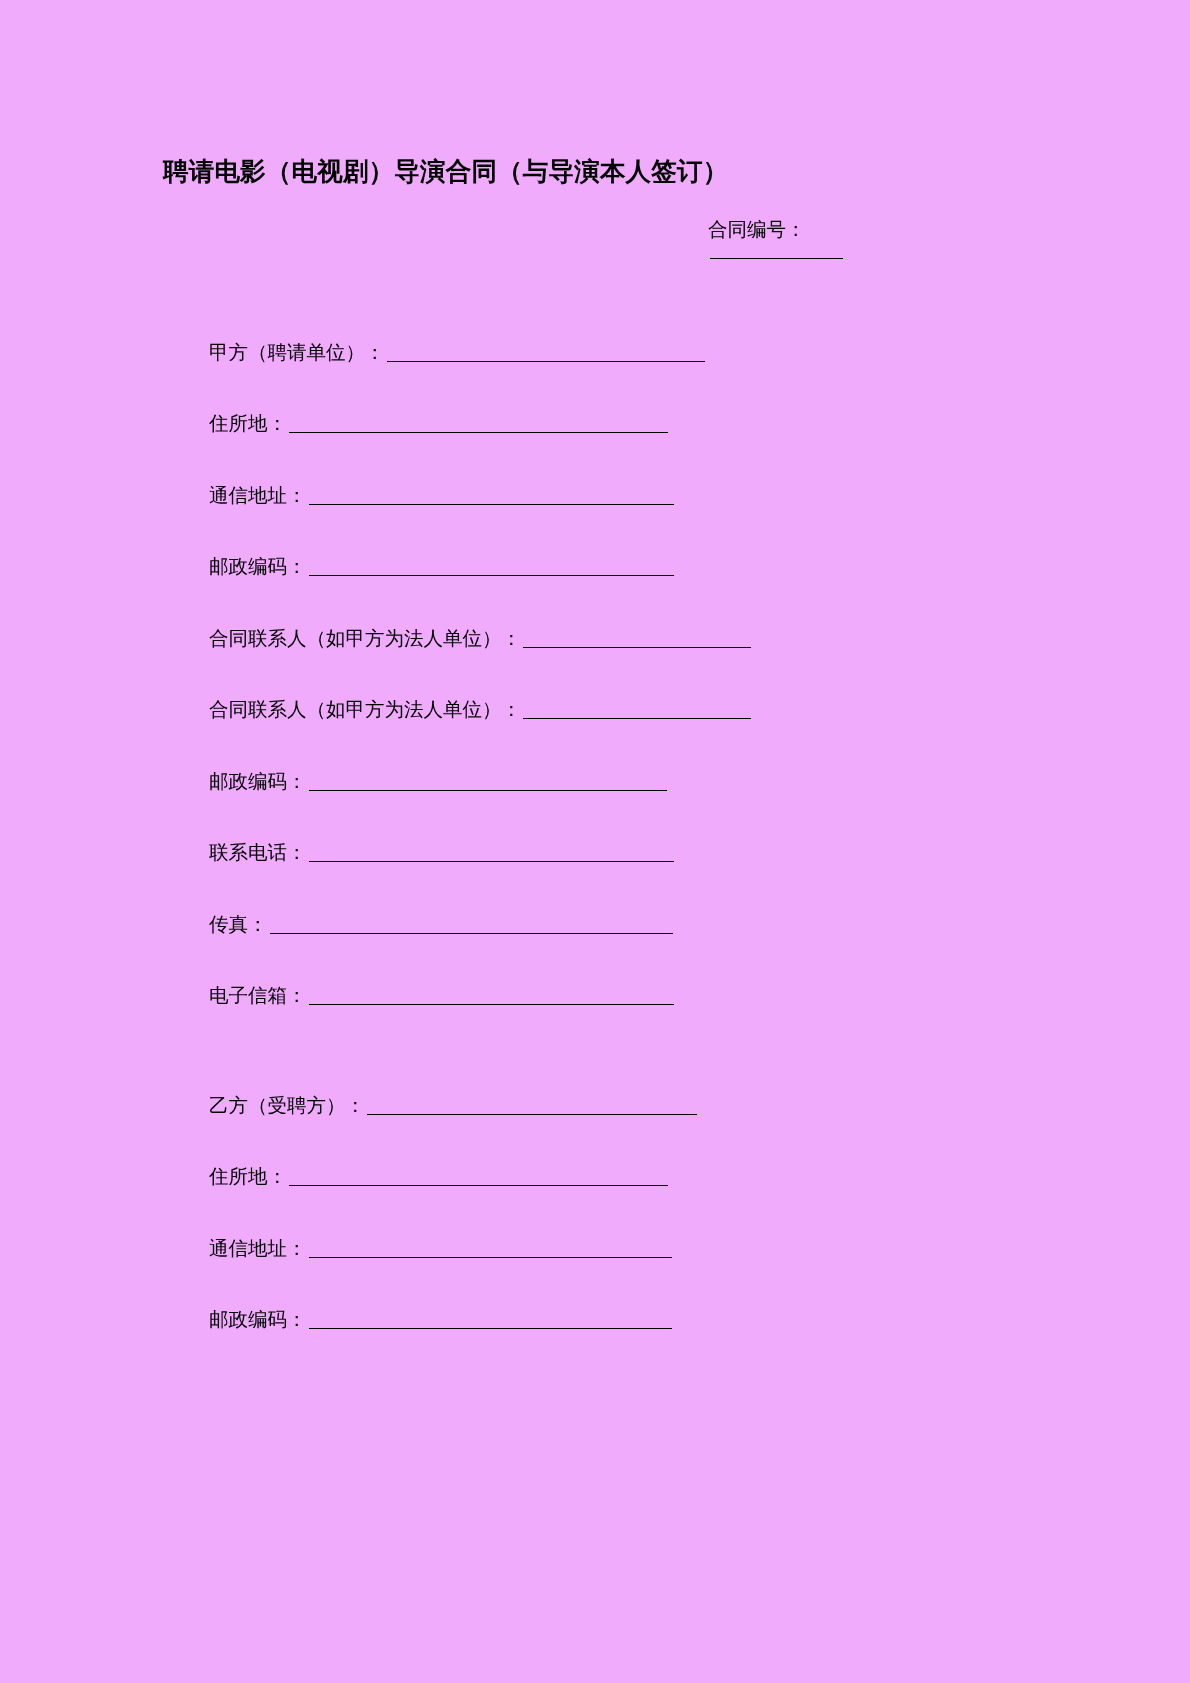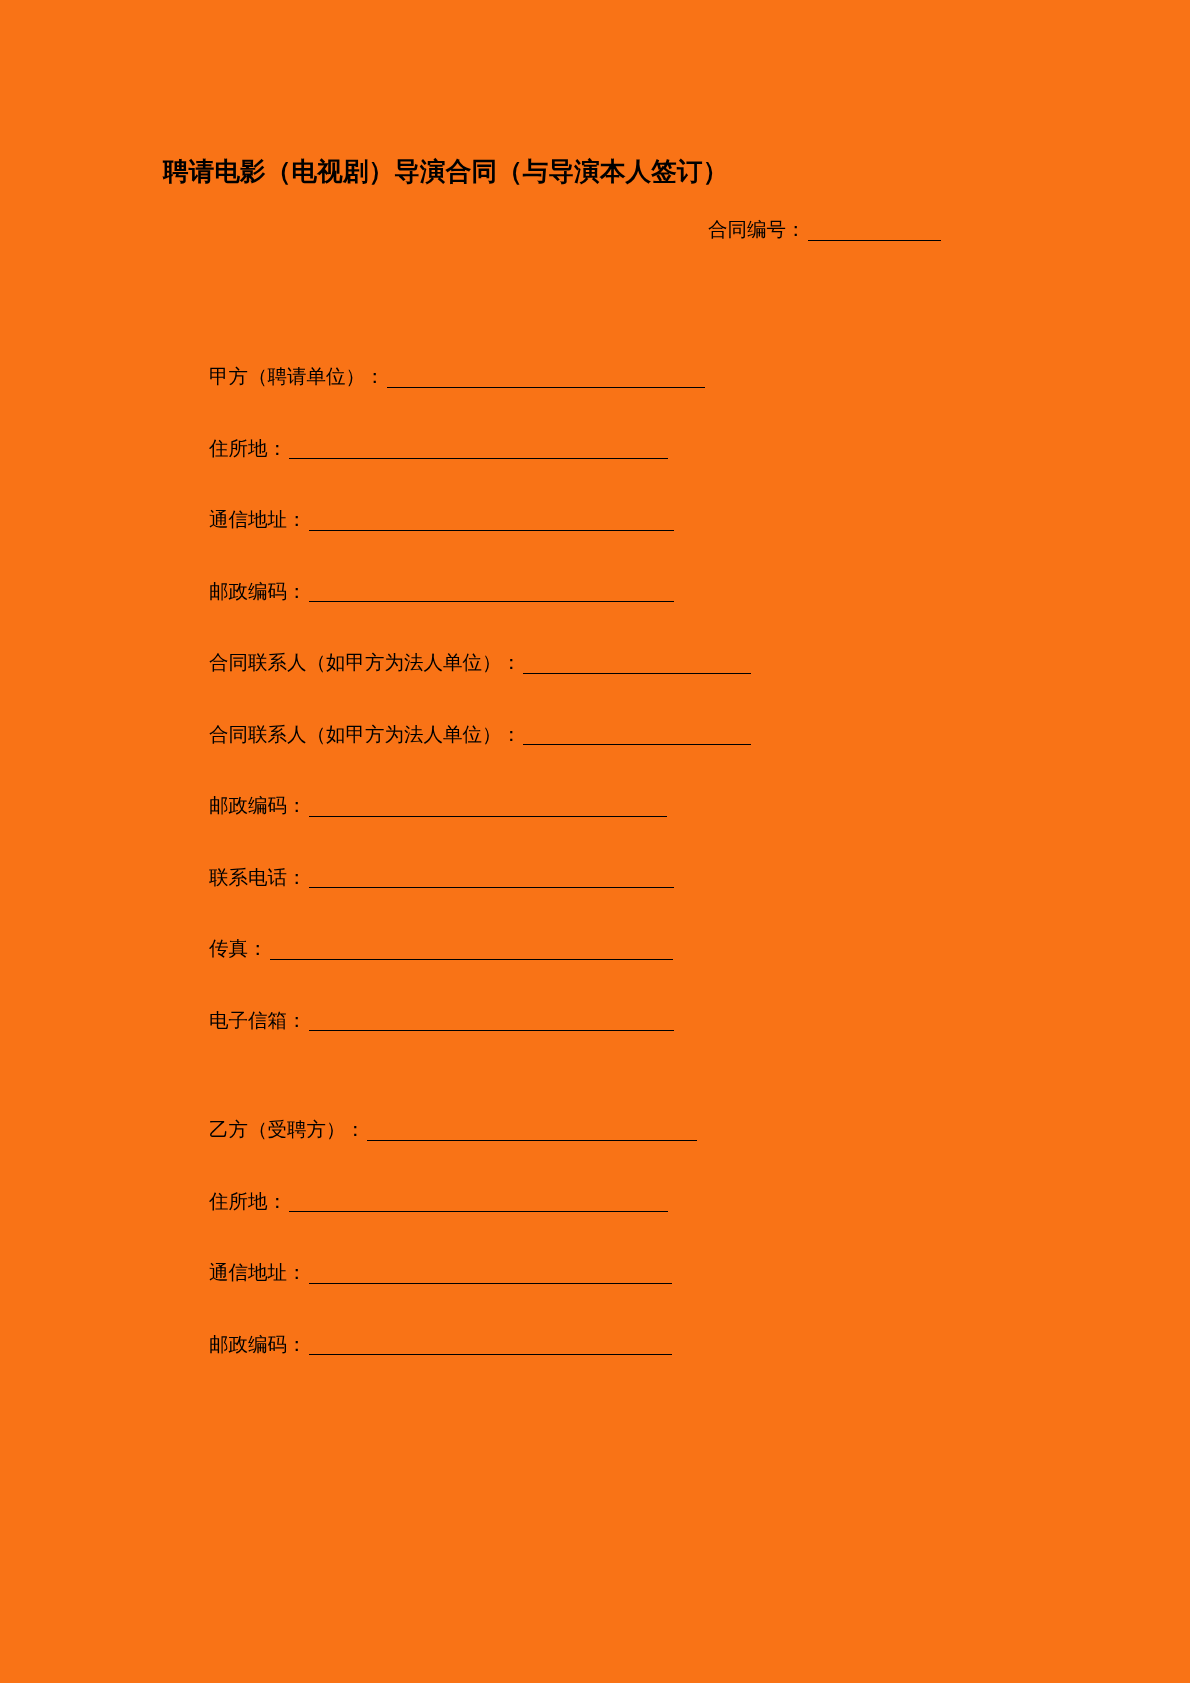--- a/index.html
+++ b/index.html
@@ -11,21 +11,21 @@
     width: 1190px;
     height: 1683px;
     position: relative;
     font-family: "Liberation Sans", "DejaVu Sans", sans-serif;
     color: #000000;
     overflow: hidden;
   }
   .page {
     position: absolute;
     inset: 0;
-    background: #f97316;
+    background: #f0abfc;
   }
 
   
   .doc-title {
     position: absolute;
     left: 163px;
     top: 140px;
     font-family: "Liberation Serif", "DejaVu Serif", serif;
     font-weight: bold;
     font-size: 25.5px;
@@ -33,23 +33,24 @@
     white-space: nowrap;
     line-height: 1.2;
   }
 
   
   .contract-no {
     position: absolute;
     left: 708px;
     top: 218px;
     display: flex;
-    align-items: flex-end;
+    align-items: flex-start;
     font-size: 19.5px;
     white-space: nowrap;
+    flex-direction: column;
   }
   .contract-no .cn-label {
     line-height: 1.2;
   }
   .contract-no .cn-blank {
     display: inline-block;
     width: 133px;
     border-bottom: 1.6px solid #000;
     margin-left: 2px;
     height: 17px;
@@ -59,21 +60,21 @@
   .fields {
     position: absolute;
     left: 209px;
     top: 316px;
     width: 760px;
   }
   .field-row {
     position: relative;
     height: 71.5px;
     display: flex;
-    align-items: flex-end;
+    align-items: center;
     white-space: nowrap;
   }
   .field-row.gap-before {
     margin-top: 38px;
   }
   .field-label {
     font-size: 19.5px;
     line-height: 1.15;
     flex: 0 0 auto;
   }

